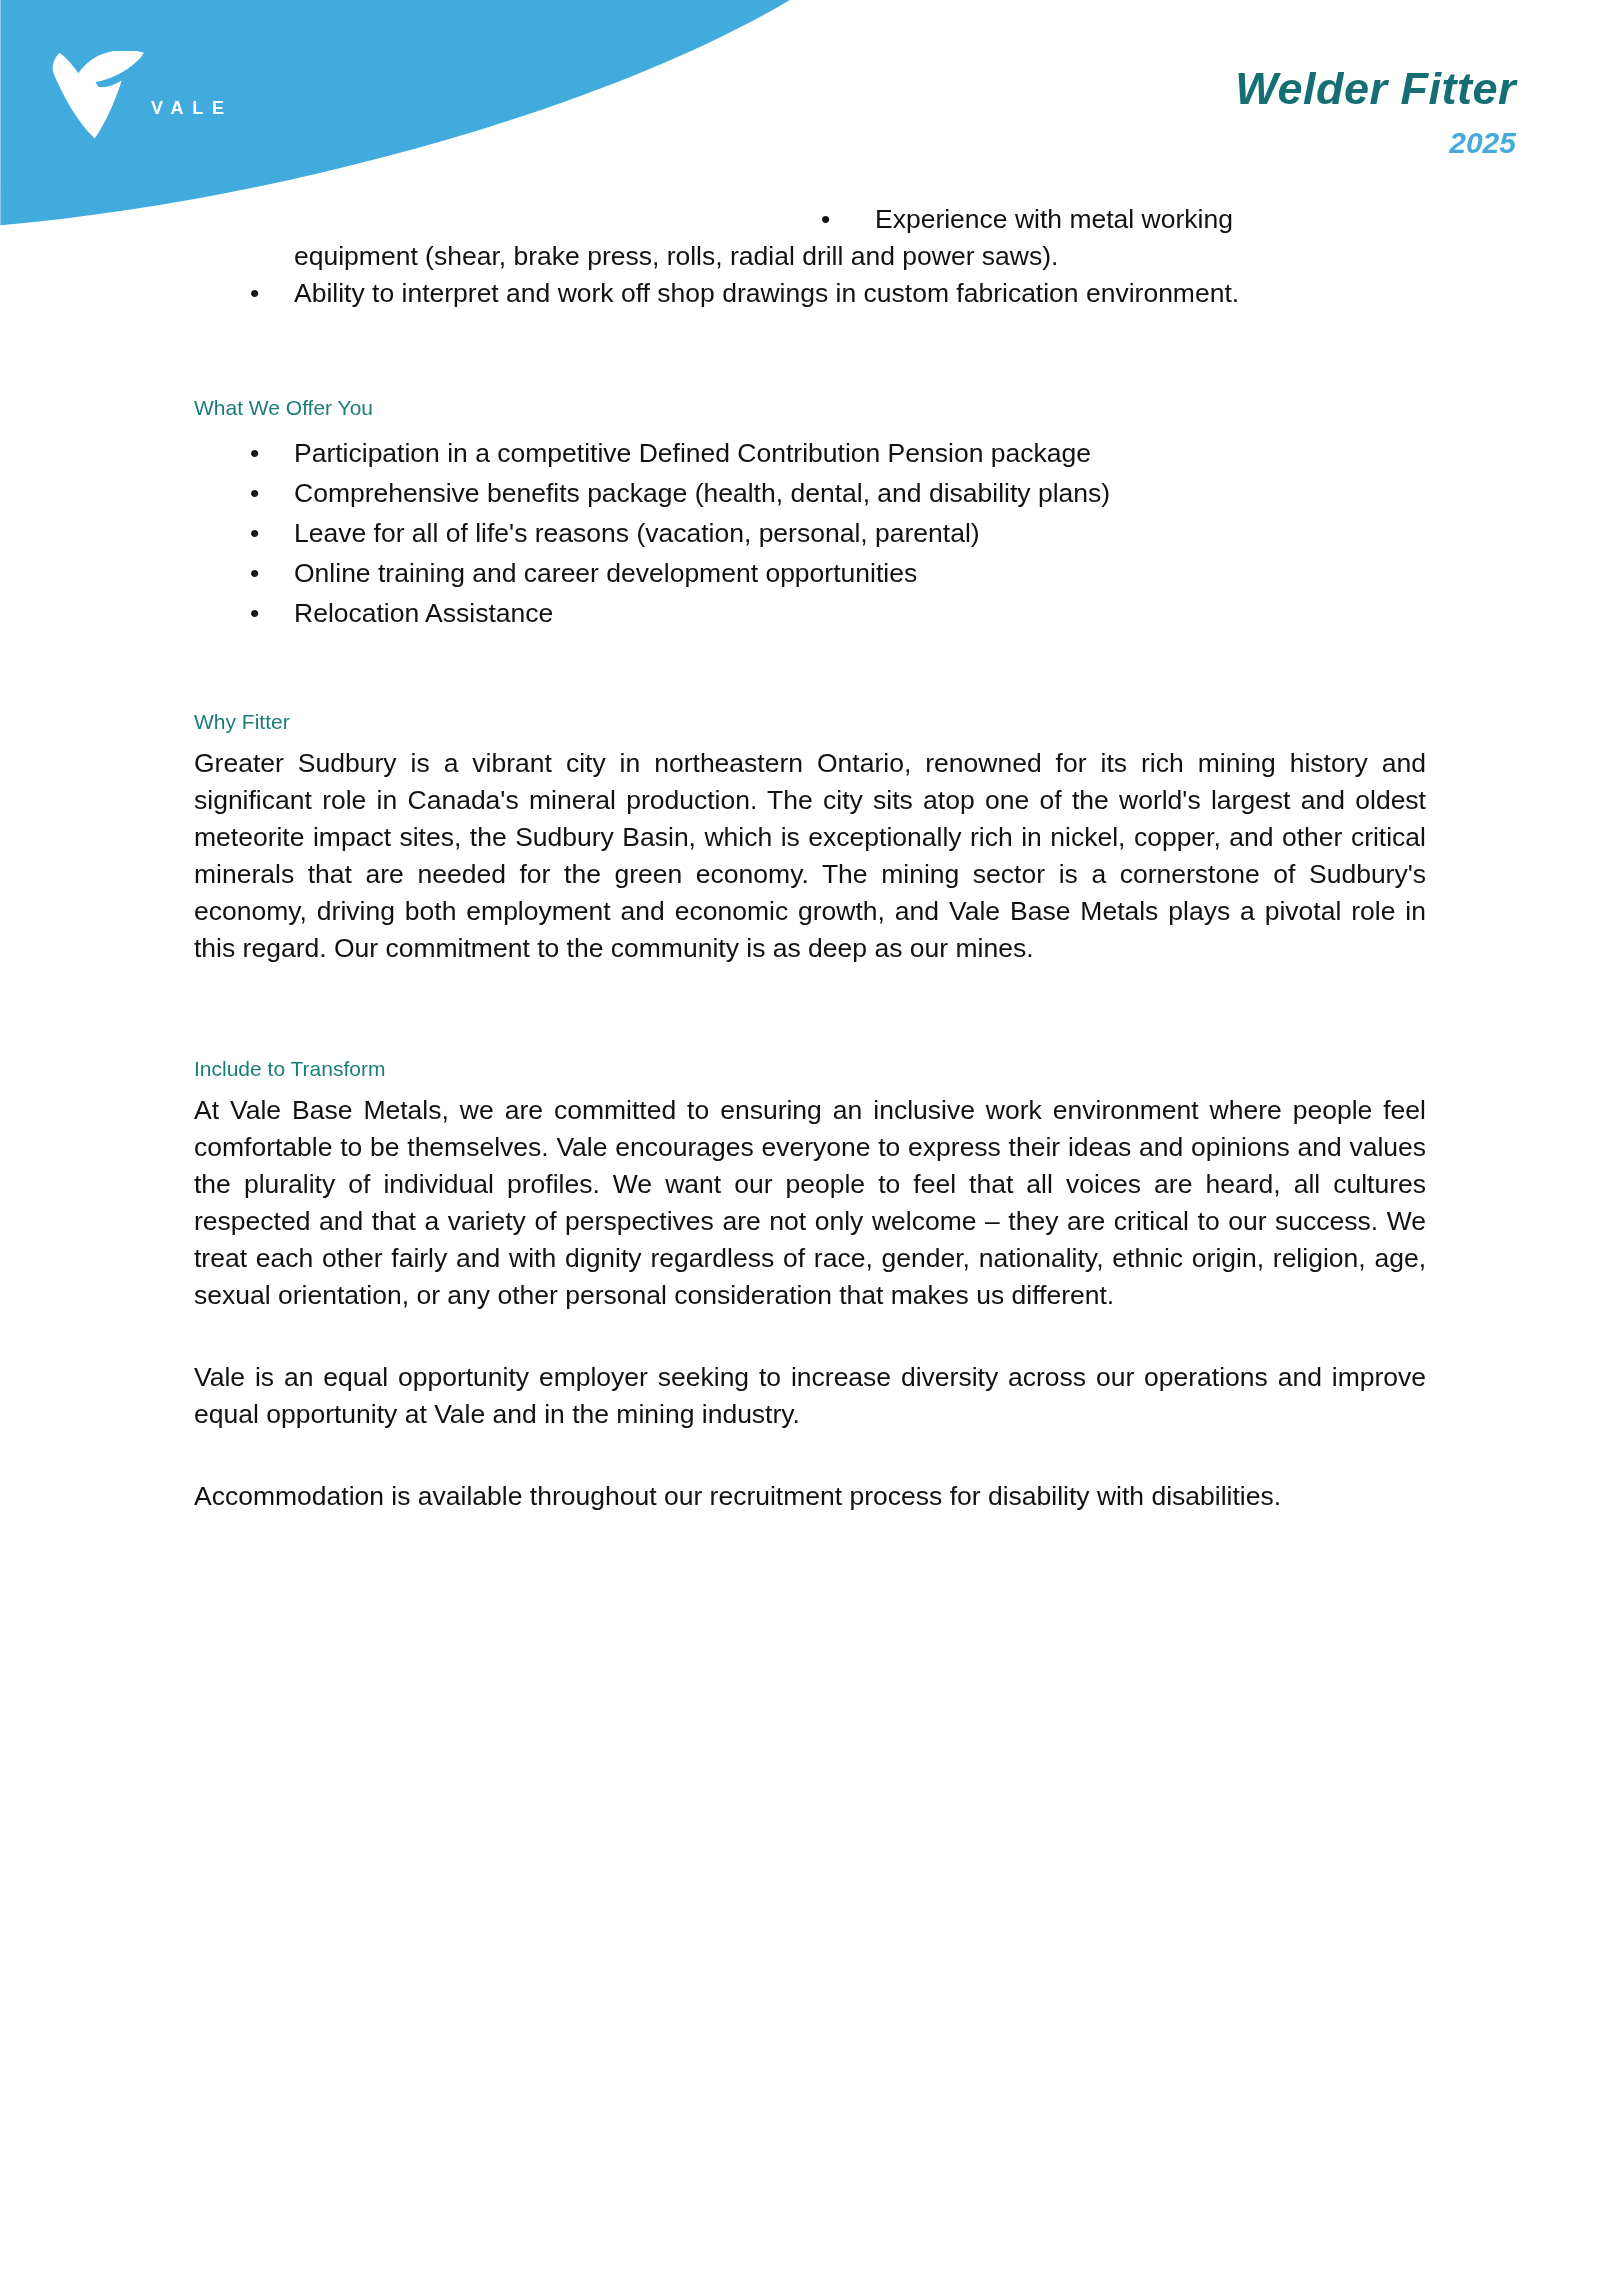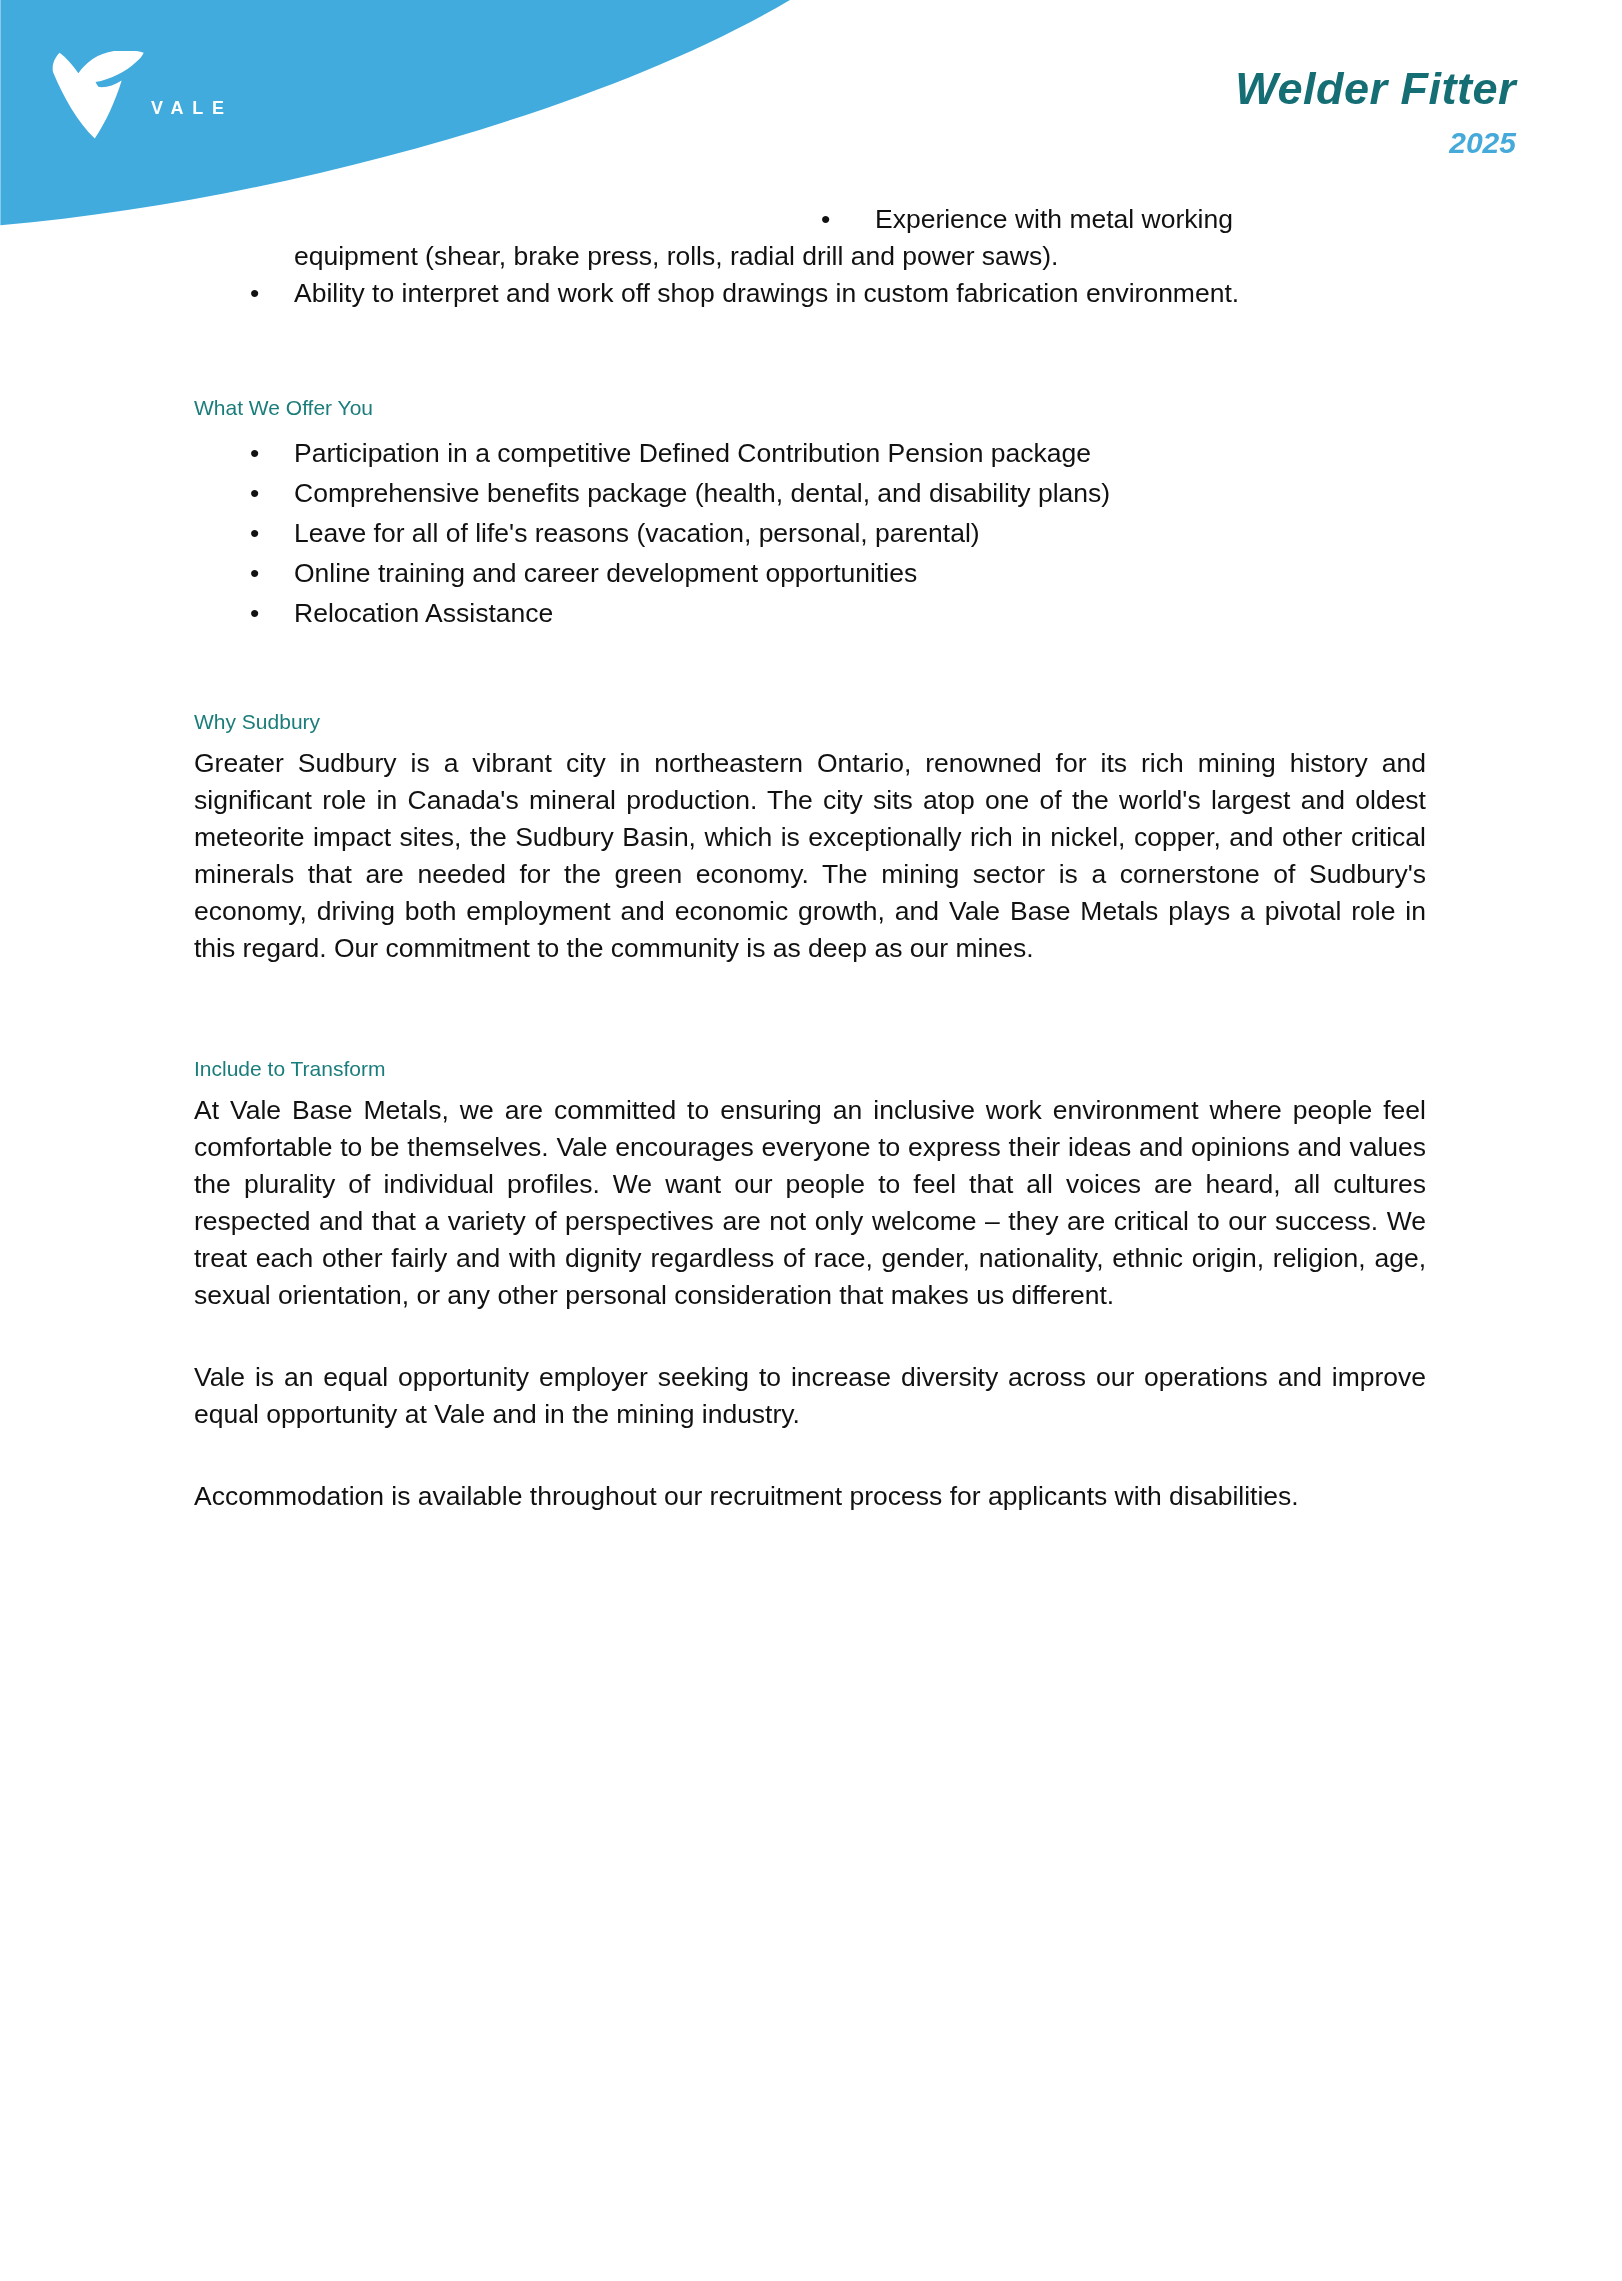--- a/index.html
+++ b/index.html
@@ -100,23 +100,23 @@
   <ul>
     <li>Participation in a competitive Defined Contribution Pension package</li>
     <li>Comprehensive benefits package (health, dental, and disability plans)</li>
     <li>Leave for all of life's reasons (vacation, personal, parental)</li>
     <li>Online training and career development opportunities</li>
     <li>Relocation Assistance</li>
   </ul>
 </div>
 
 <div class="content sudbury" style="position:absolute;">
-  <div class="section-heading">Why Sudbury</div>
+  <div class="section-heading">Why Fitter</div>
   <div class="body-text just">Greater Sudbury is a vibrant city in northeastern Ontario, renowned for its rich mining history and significant role in Canada's mineral production. The city sits atop one of the world's largest and oldest meteorite impact sites, the Sudbury Basin, which is exceptionally rich in nickel, copper, and other critical minerals that are needed for the green economy. The mining sector is a cornerstone of Sudbury's economy, driving both employment and economic growth, and Vale Base Metals plays a pivotal role in this regard. Our commitment to the community is as deep as our mines.</div>
 </div>
 
 <div class="content include" style="position:absolute;">
   <div class="section-heading">Include to Transform</div>
   <div class="body-text just">At Vale Base Metals, we are committed to ensuring an inclusive work environment where people feel comfortable to be themselves. Vale encourages everyone to express their ideas and opinions and values the plurality of individual profiles. We want our people to feel that all voices are heard, all cultures respected and that a variety of perspectives are not only welcome – they are critical to our success. We treat each other fairly and with dignity regardless of race, gender, nationality, ethnic origin, religion, age, sexual orientation, or any other personal consideration that makes us different.</div>
   <div class="body-text just p2">Vale is an equal opportunity employer seeking to increase diversity across our operations and improve equal opportunity at Vale and in the mining industry.</div>
-  <div class="body-text just p3">Accommodation is available throughout our recruitment process for applicants with disabilities.</div>
+  <div class="body-text just p3">Accommodation is available throughout our recruitment process for disability with disabilities.</div>
 </div>
 
 
 </body></html>

